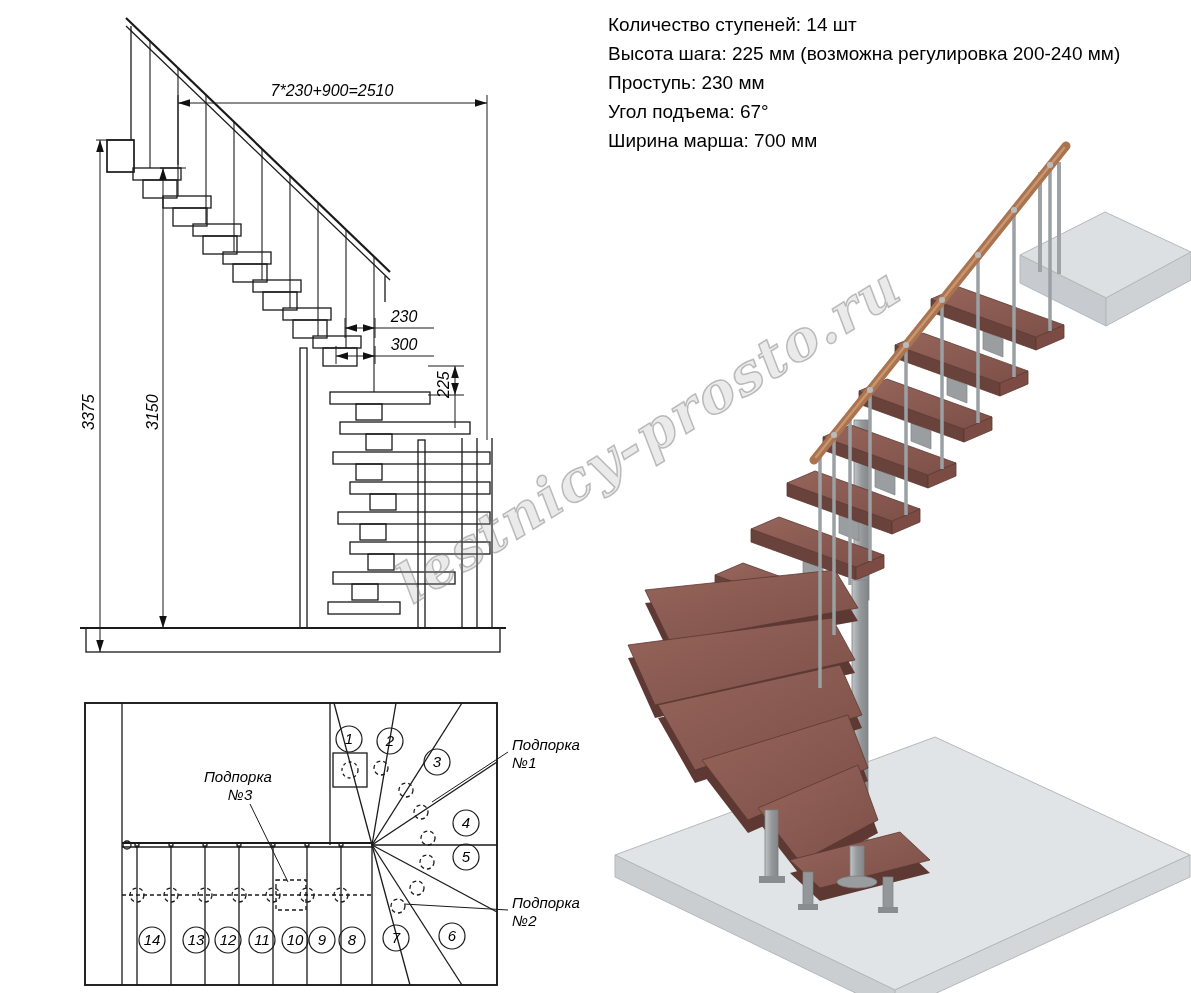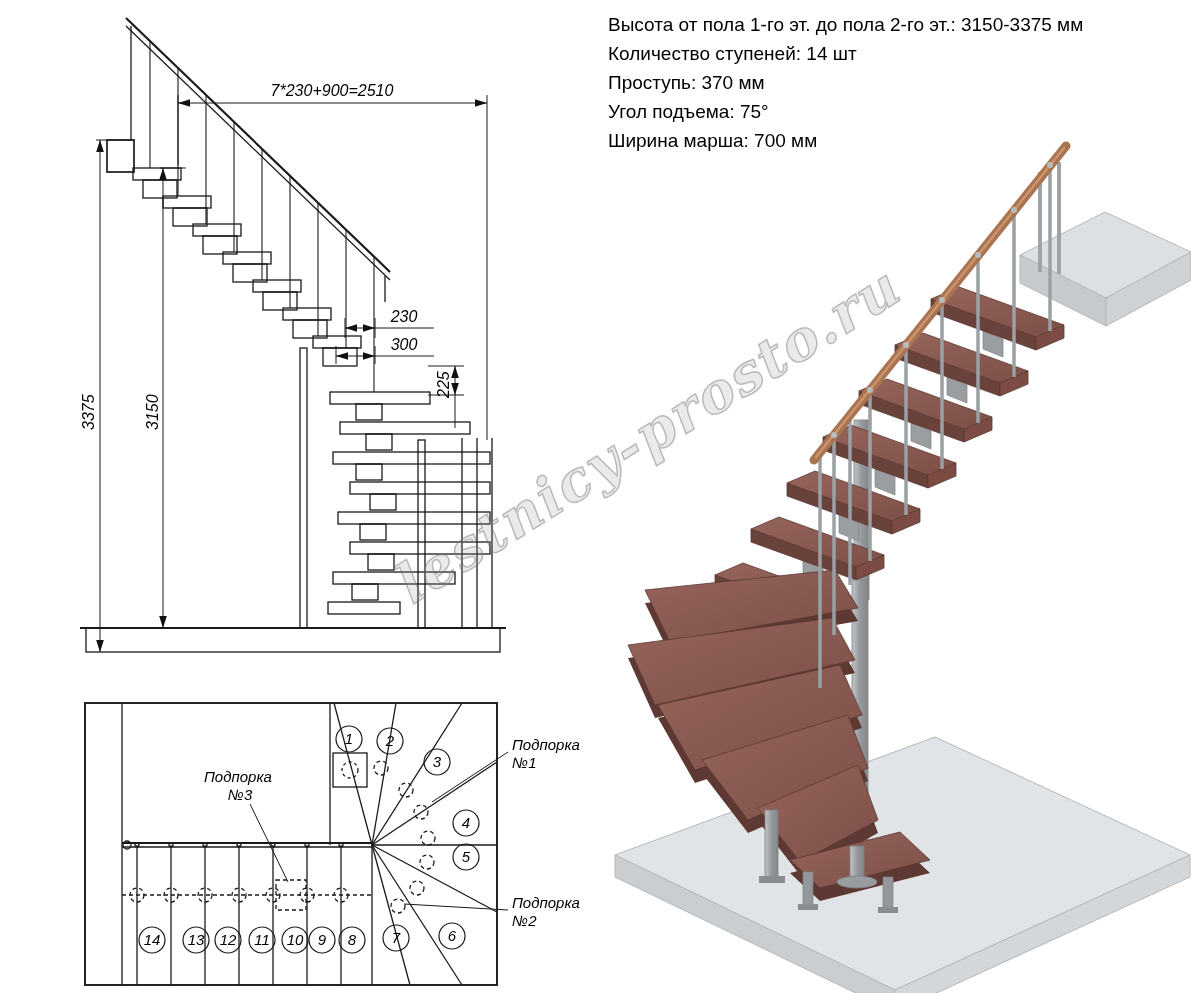--- a/index.html
+++ b/index.html
@@ -399,22 +399,22 @@
         <circle cx="270" cy="270" r="3" fill="#b9bcbe"></circle>
       <circle cx="306" cy="225" r="3" fill="#b9bcbe"></circle>
         <circle cx="342" cy="180" r="3" fill="#b9bcbe"></circle>
       <circle cx="378" cy="135" r="3" fill="#b9bcbe"></circle>
         <circle cx="414" cy="90" r="3" fill="#b9bcbe"></circle>
       <circle cx="450" cy="45" r="3" fill="#b9bcbe"></circle>
     </g>
   </svg>
 
   <div class="specs">
-    <div>Высота от пола 1-го эт. до пола 2-го эт.: 3150-3375 мм</div>
     <div>Количество ступеней: 14 шт</div>
-    <div>Проступь: 370 мм</div>
-    <div>Угол подъема: 75°</div>
+    <div>Высота шага: 225 мм (возможна регулировка 200-240 мм)</div>
+    <div>Проступь: 230 мм</div>
+    <div>Угол подъема: 67°</div>
     <div>Ширина марша: 700 мм</div>
   </div>
 
   <div class="watermark">lestnicy-prosto.ru</div>
 
 </div>
 
 </body></html>

